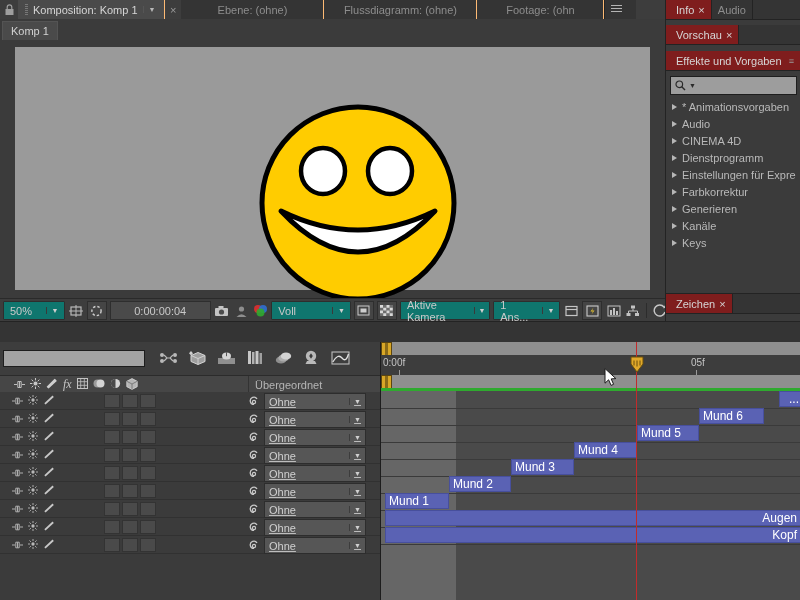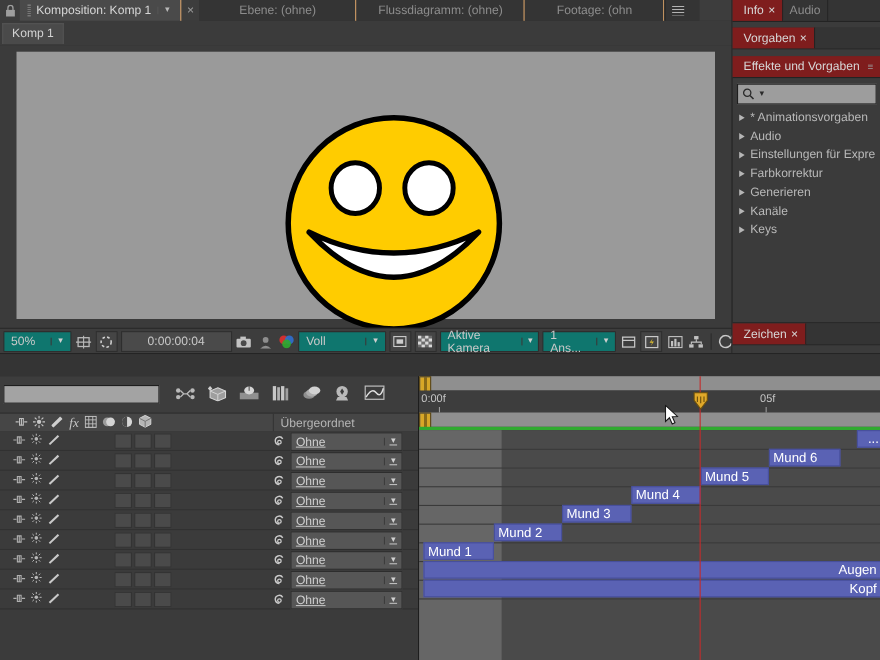--- a/index.html
+++ b/index.html
@@ -287,21 +287,21 @@
         <span>Audio</span>
       </div>
       <div class="rtabfill"></div>
     </div>
 
     <div style="height:5px;background:#3b3b3b"></div>
 
     <div class="rtabrow">
       <div class="rtab active">
         <span class="grip"></span>
-        <span>Vorgaben</span>
+        <span>Vorschau</span>
         <span class="x">×</span>
       </div>
       <div class="rtabfill"></div>
     </div>
 
     <div style="height:6px;background:#3b3b3b"></div>
 
     <div class="rtabrow">
       <div class="rtab active" style="flex:1;justify-content:flex-start">
         <span class="grip"></span>
@@ -320,20 +320,28 @@
     </div>
 
     <div class="efflist">
       <div class="effrow">
           <span class="tri"></span>
           <span>* Animationsvorgaben</span>
         </div>
       <div class="effrow">
           <span class="tri"></span>
           <span>Audio</span>
+        </div>
+      <div class="effrow">
+          <span class="tri"></span>
+          <span>CINEMA 4D</span>
+        </div>
+      <div class="effrow">
+          <span class="tri"></span>
+          <span>Dienstprogramm</span>
         </div>
       <div class="effrow">
           <span class="tri"></span>
           <span>Einstellungen für Expre</span>
         </div>
       <div class="effrow">
           <span class="tri"></span>
           <span>Farbkorrektur</span>
         </div>
       <div class="effrow">

